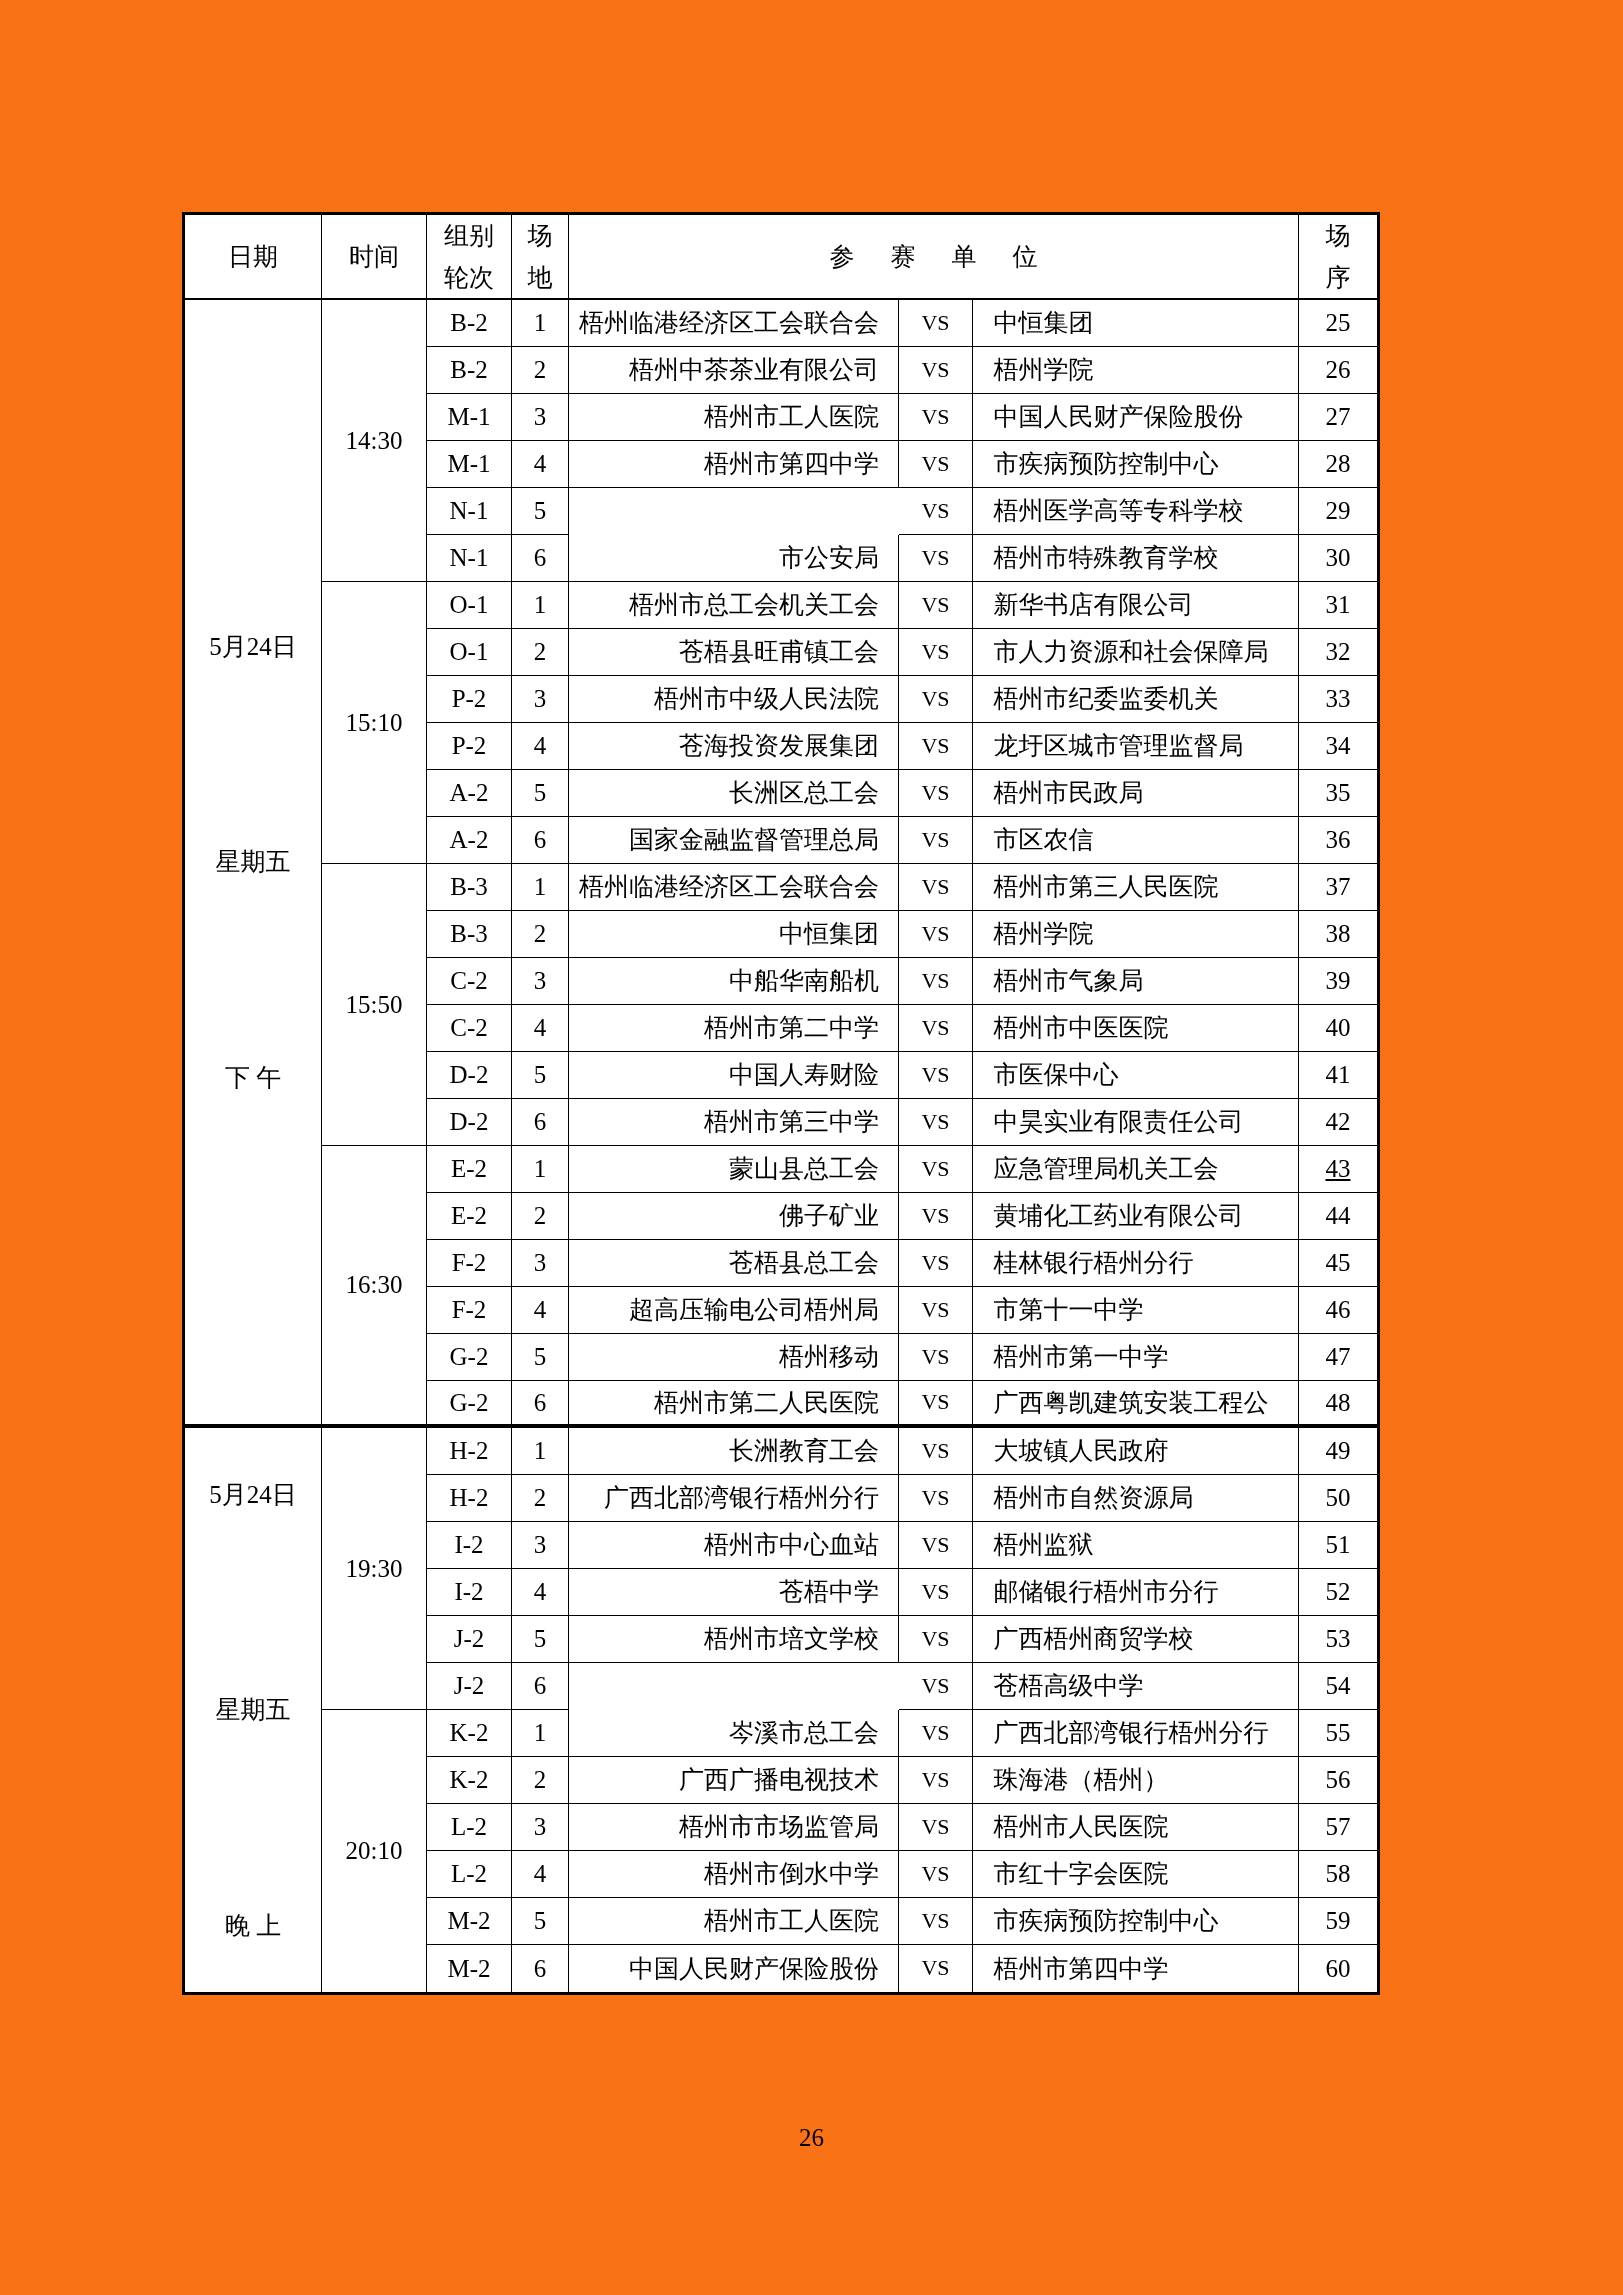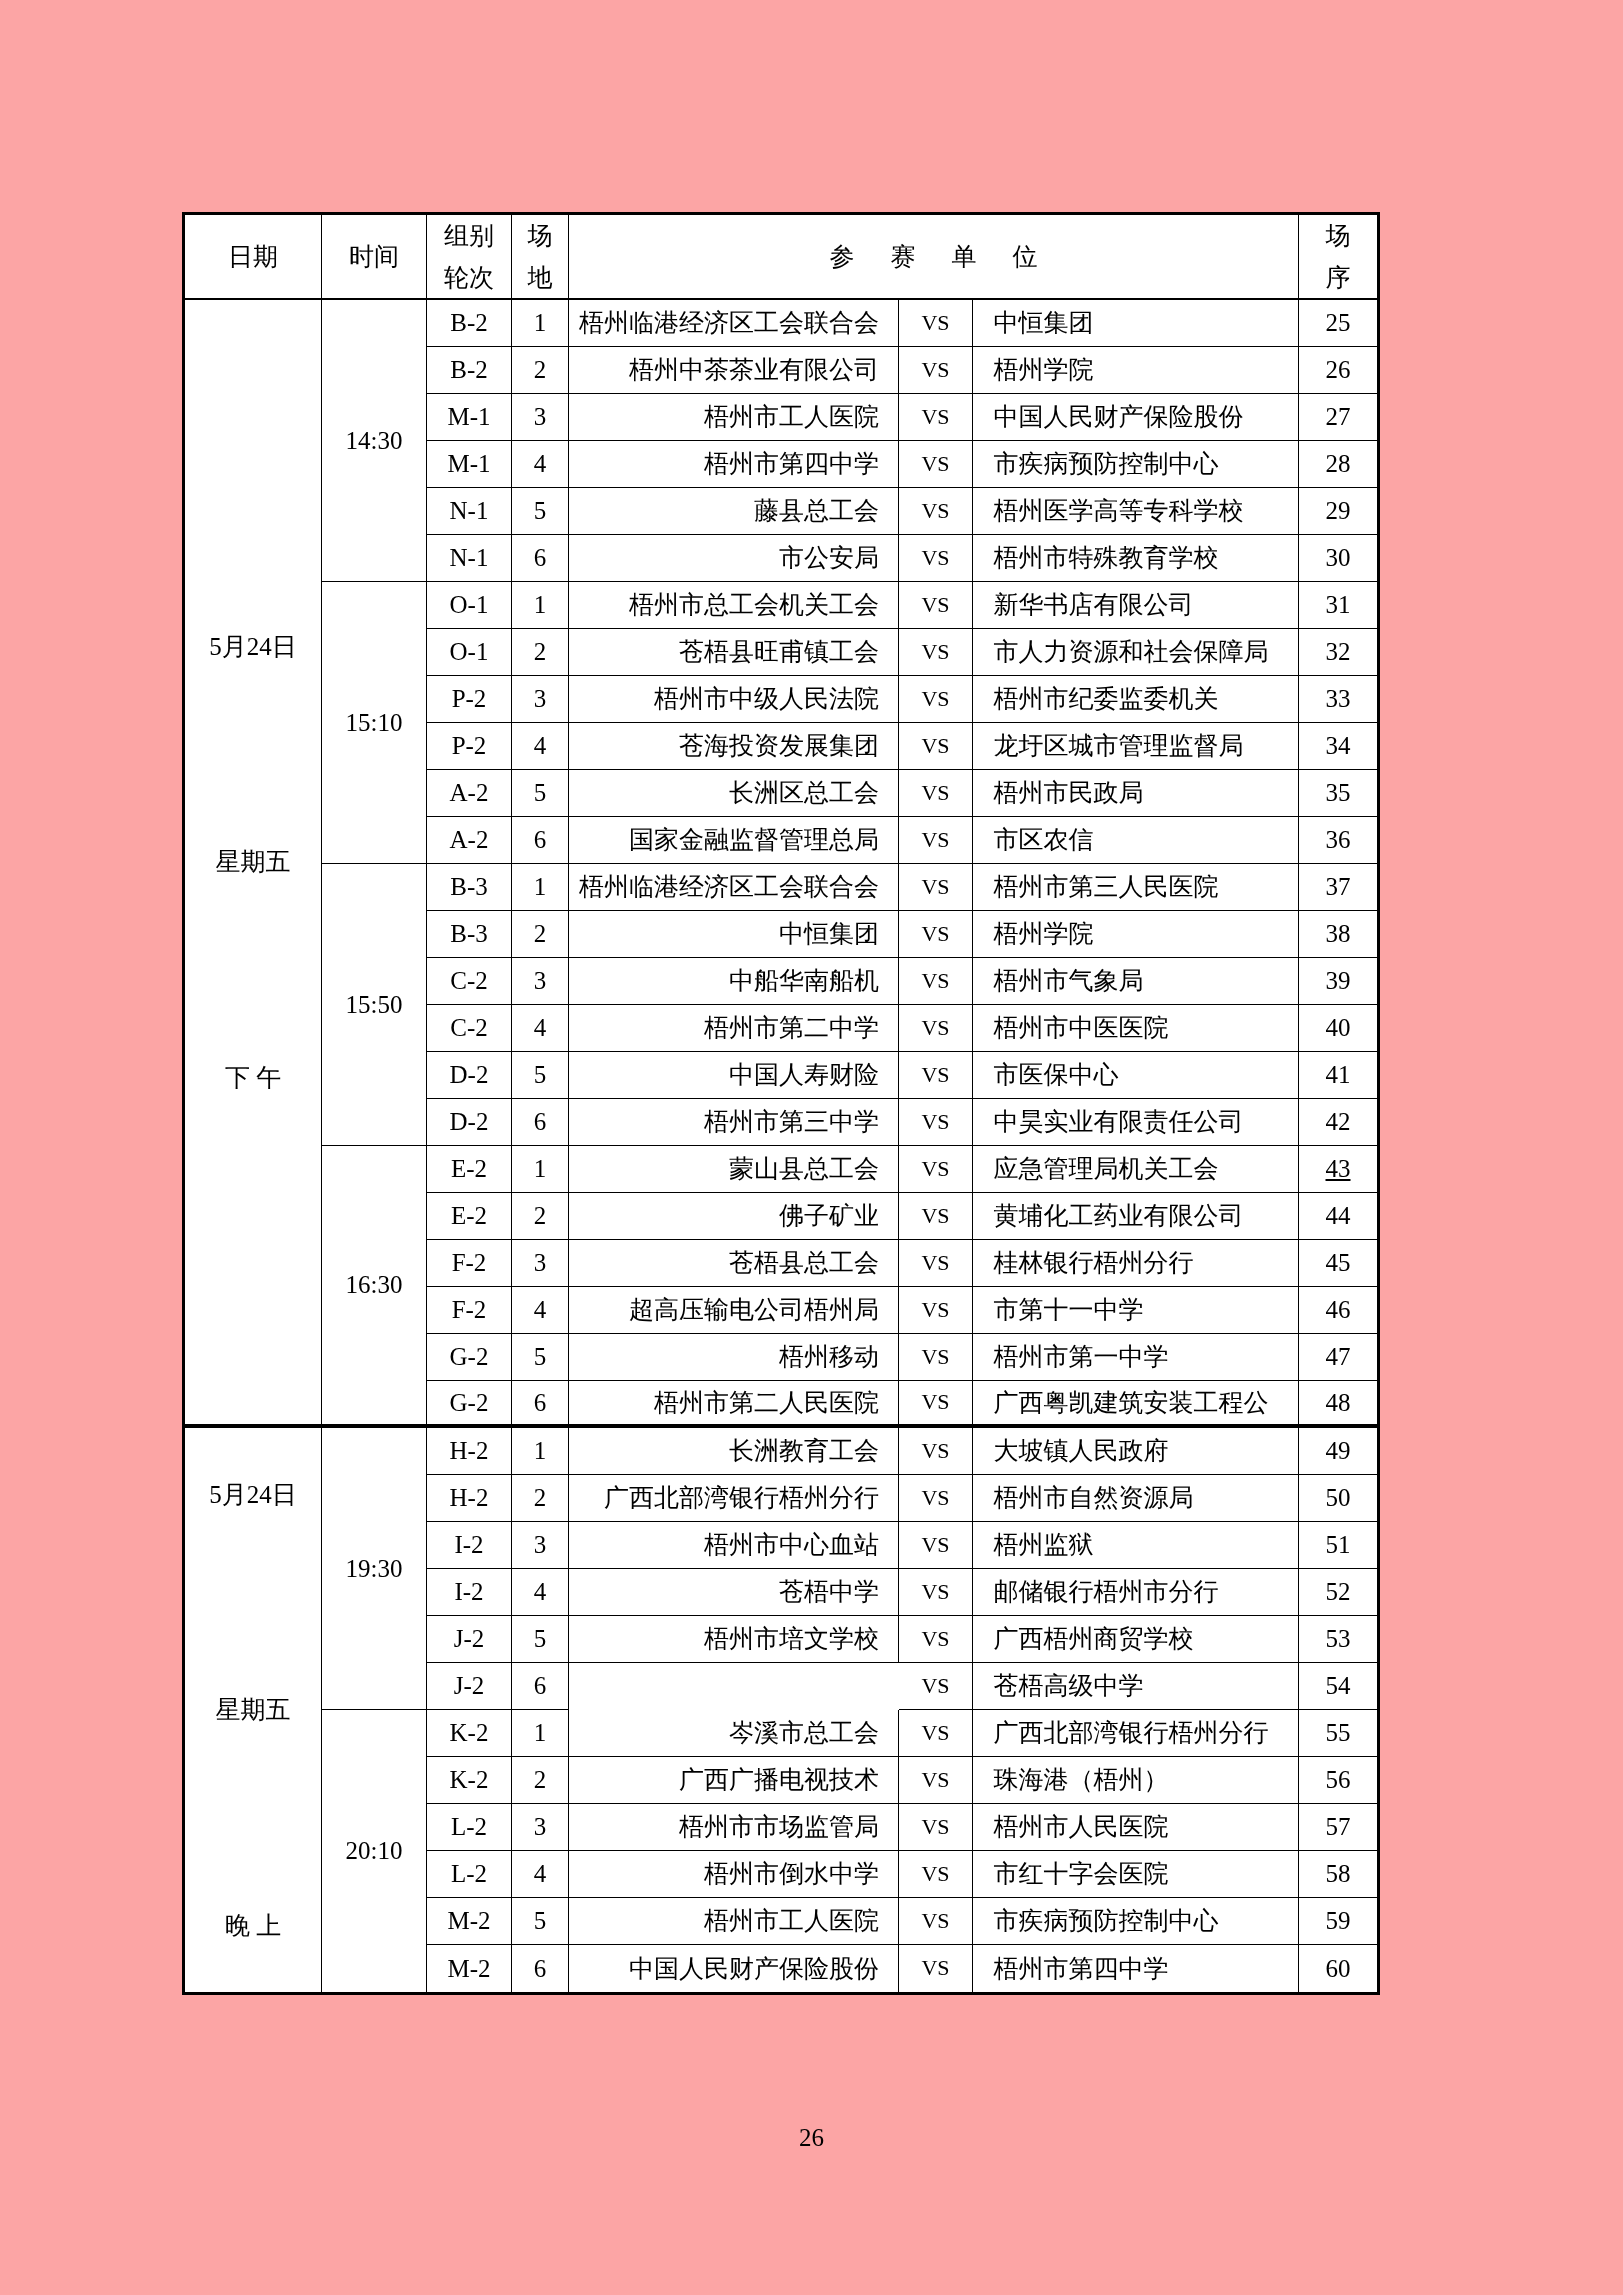--- a/index.html
+++ b/index.html
@@ -6,21 +6,21 @@
     margin: 0;
     padding: 0;
     background: #ffffff;
     color: #000000;
     font-family: "Liberation Serif", "DejaVu Serif", serif;
   }
   .sheet {
     position: relative;
     width: 1623px;
     height: 2295px;
-    background: #fca5a5;
+    background: #f97316;
     overflow: hidden;
   }
   .schedule-table {
     position: absolute;
     left: 182px;
     top: 212px;
     display: grid;
     grid-template-columns: 137px 105px 85px 57px 330px 74px 326px 78px;
     grid-template-rows: 85px repeat(36, 47px);
     border: 3.6px solid #000;
@@ -104,21 +104,20 @@
       <div class="cell c-team2" style="grid-area: 4 / 7;">中国人民财产保险股份</div>
       <div class="cell c-order last-col" style="grid-area: 4 / 8;">27</div>
       <div class="cell c-group" style="grid-area: 5 / 3;">M-1</div>
       <div class="cell c-venue" style="grid-area: 5 / 4;">4</div>
       <div class="cell c-team1" style="grid-area: 5 / 5;">梧州市第四中学</div>
       <div class="cell c-vs" style="grid-area: 5 / 6;">VS</div>
       <div class="cell c-team2" style="grid-area: 5 / 7;">市疾病预防控制中心</div>
       <div class="cell c-order last-col" style="grid-area: 5 / 8;">28</div>
       <div class="cell c-group" style="grid-area: 6 / 3;">N-1</div>
       <div class="cell c-venue" style="grid-area: 6 / 4;">5</div>
-      <div class="cell c-team1" style="grid-area: 6 / 5;">藤县总工会</div>
       <div class="cell c-vs" style="grid-area: 6 / 6;">VS</div>
       <div class="cell c-team2" style="grid-area: 6 / 7;">梧州医学高等专科学校</div>
       <div class="cell c-order last-col" style="grid-area: 6 / 8;">29</div>
       <div class="cell c-group" style="grid-area: 7 / 3;">N-1</div>
       <div class="cell c-venue" style="grid-area: 7 / 4;">6</div>
       <div class="cell c-team1" style="grid-area: 7 / 5;">市公安局</div>
       <div class="cell c-vs" style="grid-area: 7 / 6;">VS</div>
       <div class="cell c-team2" style="grid-area: 7 / 7;">梧州市特殊教育学校</div>
       <div class="cell c-order last-col" style="grid-area: 7 / 8;">30</div>
       <div class="cell time-cell" style="grid-area: 8 / 2 / 14;">15:10</div>

